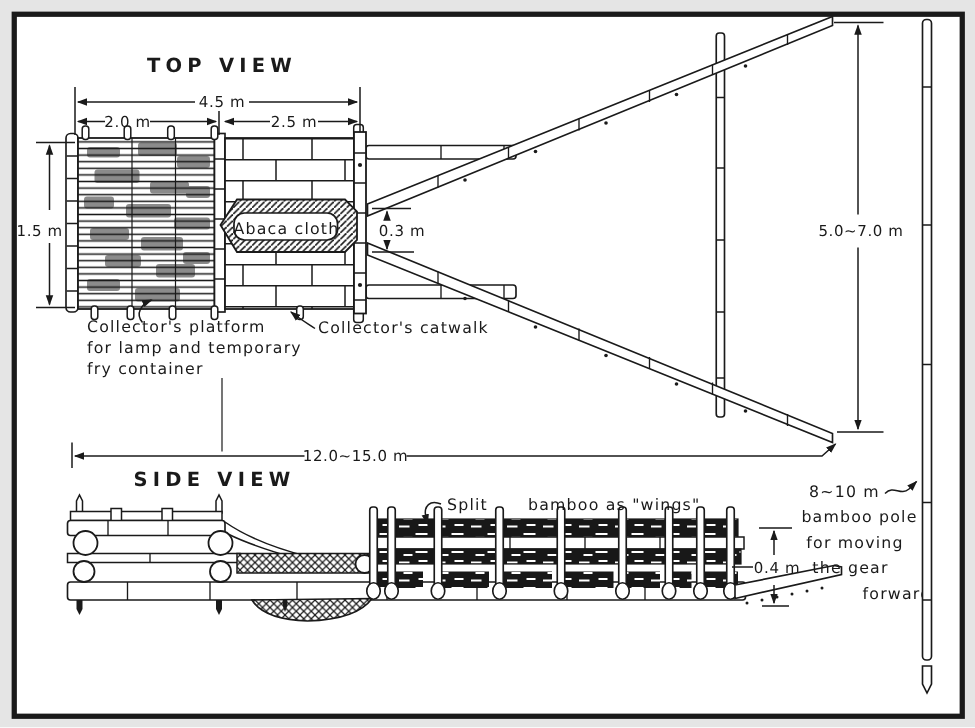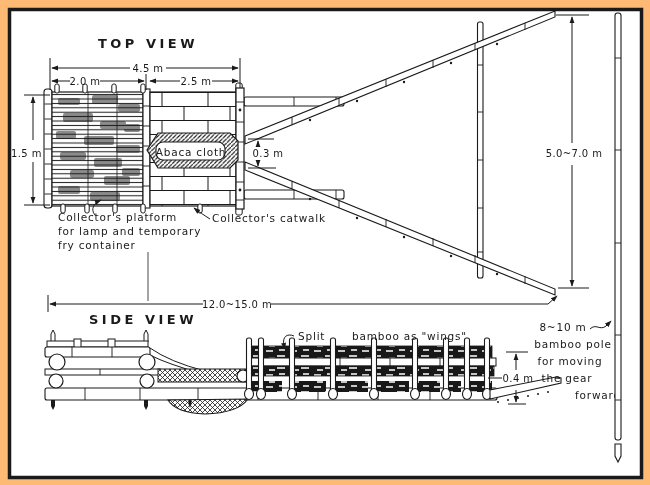--- a/index.html
+++ b/index.html
@@ -1,16 +1,16 @@
 <!DOCTYPE html>
 <html><head>
 <meta charset="utf-8">
 <style>
   html,body{margin:0;padding:0;background:#ffffff;}
-  .page{position:relative;width:650px;height:485px;background:#fdba74;overflow:hidden;}
+  .page{position:relative;width:650px;height:485px;background:#e5e5e5;overflow:hidden;}
   svg{display:block;}
   svg text{font-family:"DejaVu Sans",sans-serif;fill:#1a1a1a;}
   .t-title{font-size:13px;letter-spacing:3.5px;font-weight:600;}
   .t-label{font-size:10.5px;letter-spacing:0.8px;}
   .t-dim{font-size:10px;letter-spacing:0.4px;}
 </style>
 </head>
 <body>
 
 <div class="page">

